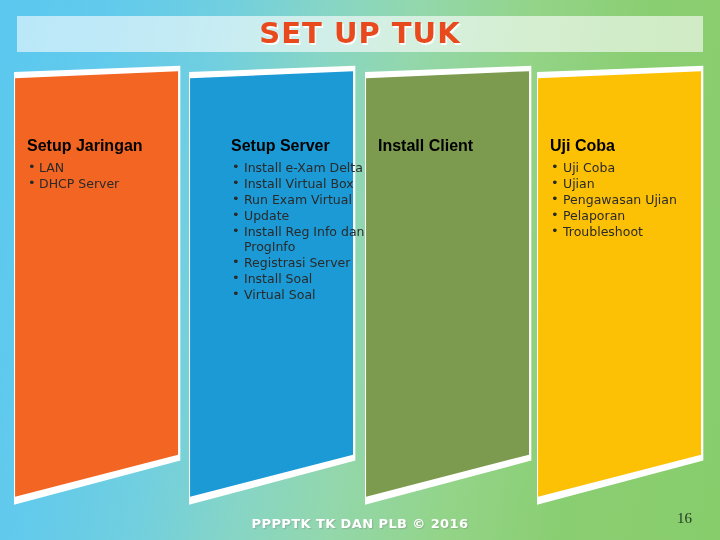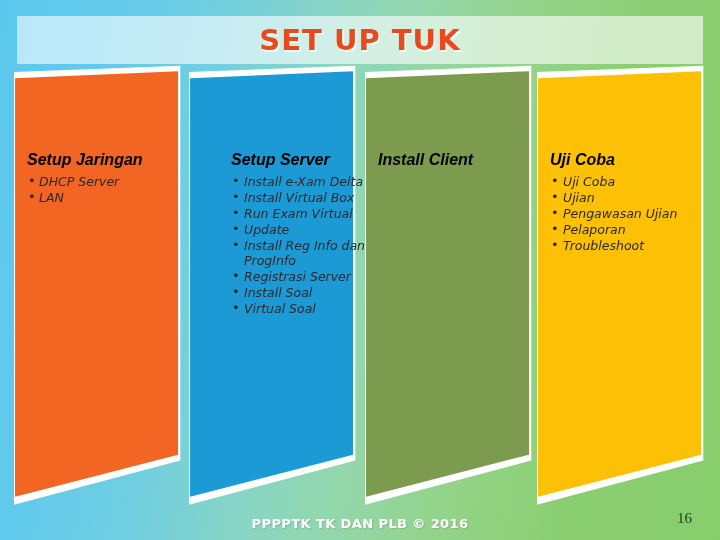--- a/index.html
+++ b/index.html
@@ -27,27 +27,27 @@
         #88cd6c 100%);
     overflow: hidden;
   }
 
   
   #title-band {
     position: absolute;
     left: 17px;
     top: 16px;
     width: 686px;
-    height: 48px;
+    height: 36px;
     background: linear-gradient(100deg,
         rgba(255,255,255,0.58) 0%,
         rgba(255,255,255,0.62) 45%,
         rgba(255,255,255,0.60) 100%);
     display: flex;
-    align-items: center;
+    align-items: flex-start;
     justify-content: center;
   }
   #title-text {
     font-family: "DejaVu Sans", sans-serif;
     font-weight: bold;
     font-size: 29px;
     letter-spacing: 1px;
     color: #e8491d;
     text-shadow: 1.5px 1.5px 0 rgba(255,255,255,0.85);
     white-space: nowrap;
@@ -76,23 +76,22 @@
   #chev-1 .chev-body { background: #f26522; }
   #chev-2 .chev-body { background: #1b9ad6; }
   #chev-3 .chev-body { background: #7d9b4e; }
   #chev-4 .chev-body { background: #fcc004; }
 
   .chev-white { background: #ffffff; }
 
   
   .col-text {
     position: absolute;
-    top: 150px;
+    top: 136px;
     width: 152px;
-    font-style: italic;
   }
   #col-1-text { left: 27px;  }
   #col-2-text { left: 202px; margin-left: 29px; }
   #col-3-text { left: 378px; }
   #col-4-text { left: 550px; }
 
   .col-head {
     font-family: "Liberation Sans", sans-serif;
     font-weight: bold;
     font-size: 16px;
@@ -169,22 +168,22 @@
     <div class="chev-body"></div>
   </div>
 
   <div class="chevron chev-white" id="chev-4">
     <div class="chev-body"></div>
   </div>
 
   <div class="col-text" id="col-1-text">
     <div class="col-head">Setup Jaringan</div>
     <ul class="col-list">
+      <li>LAN</li>
       <li>DHCP Server</li>
-      <li>LAN</li>
     </ul>
   </div>
 
   <div class="col-text" id="col-2-text">
     <div class="col-head">Setup Server</div>
     <ul class="col-list">
       <li>Install e-Xam Delta</li>
       <li>Install Virtual Box</li>
       <li>Run Exam Virtual</li>
       <li>Update</li>

